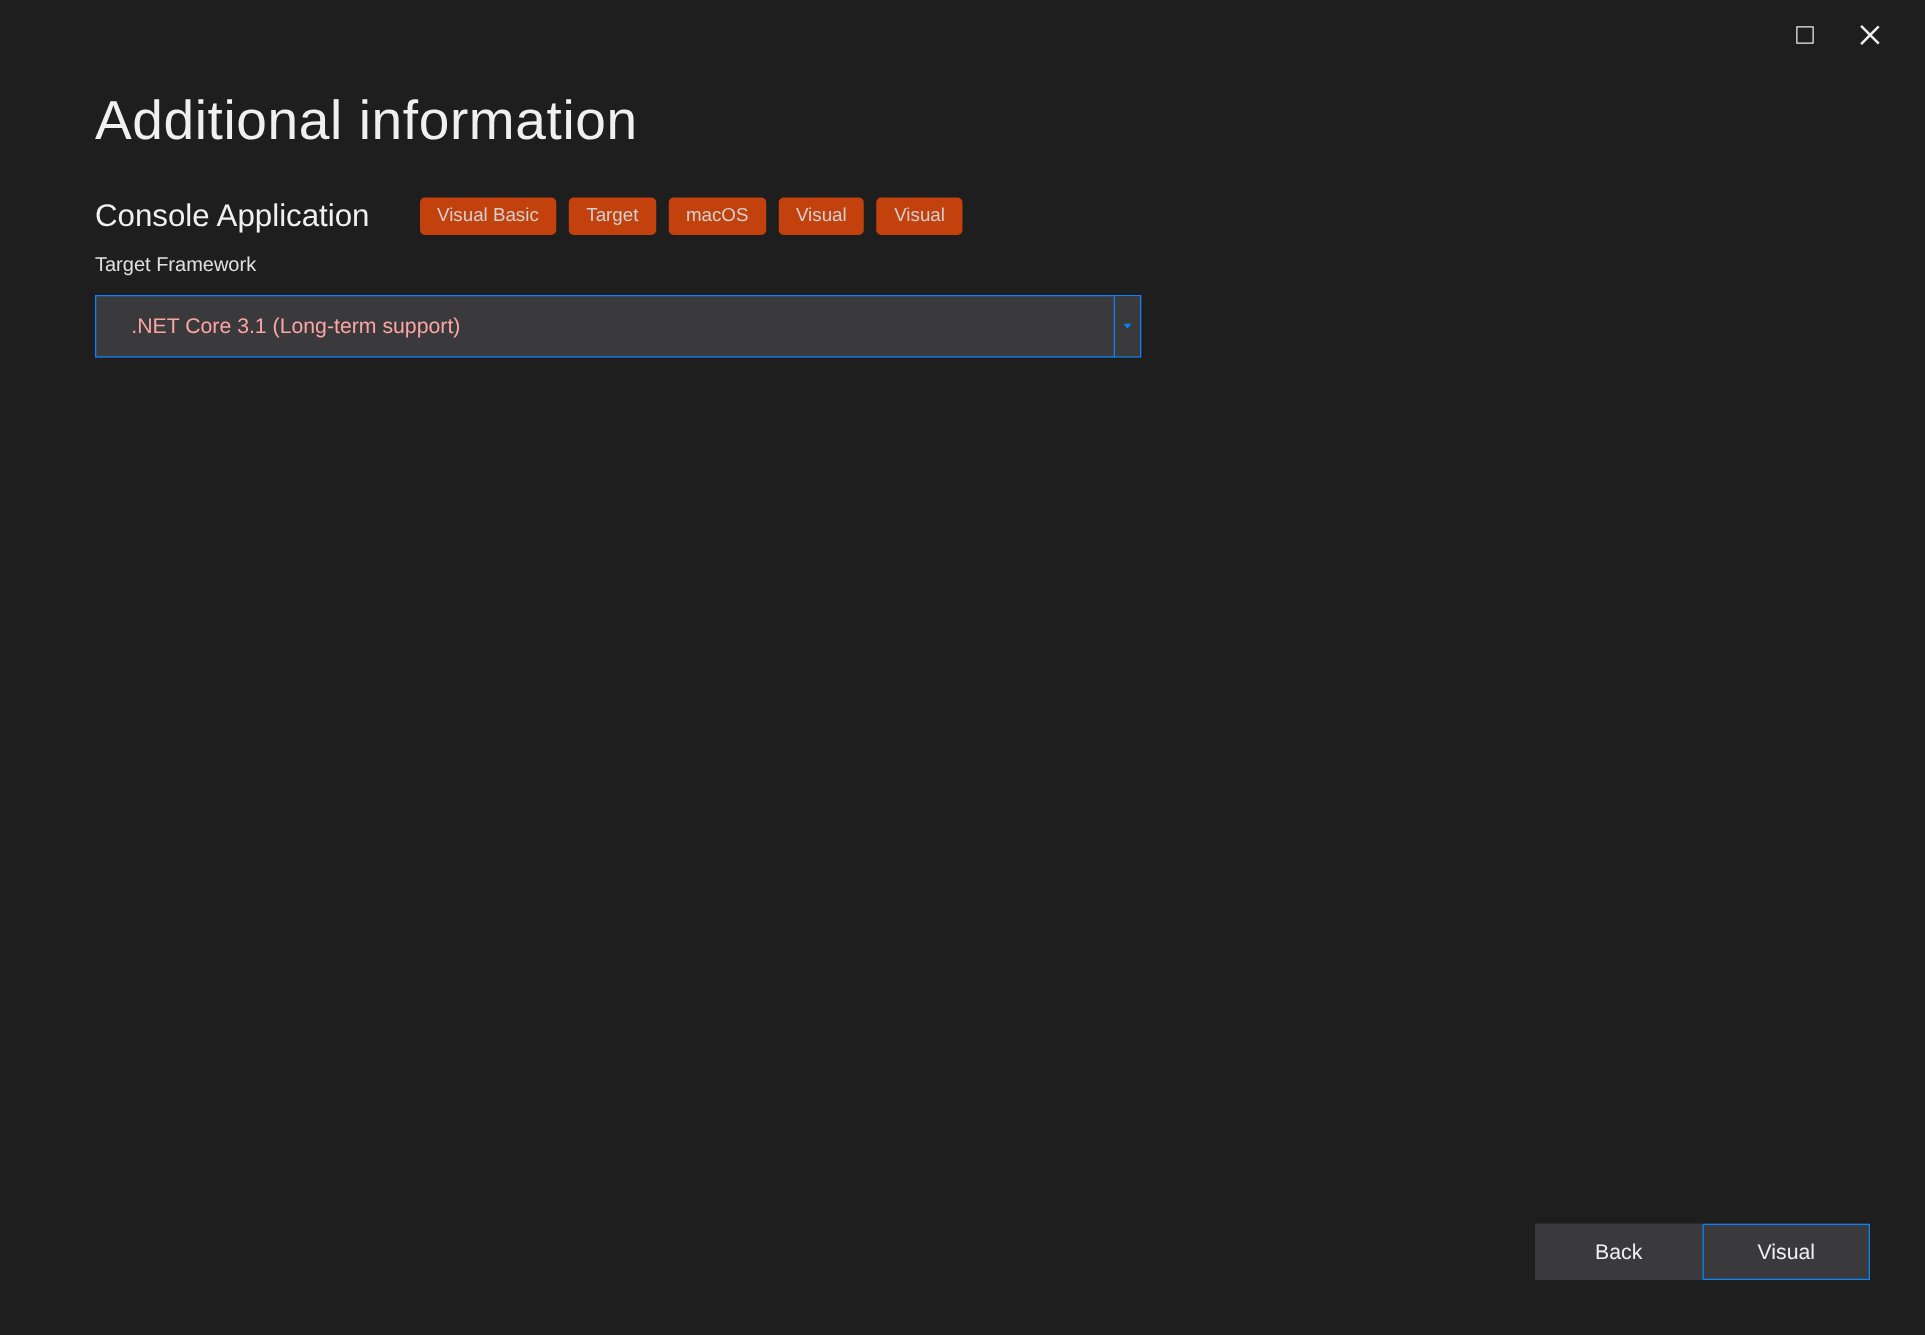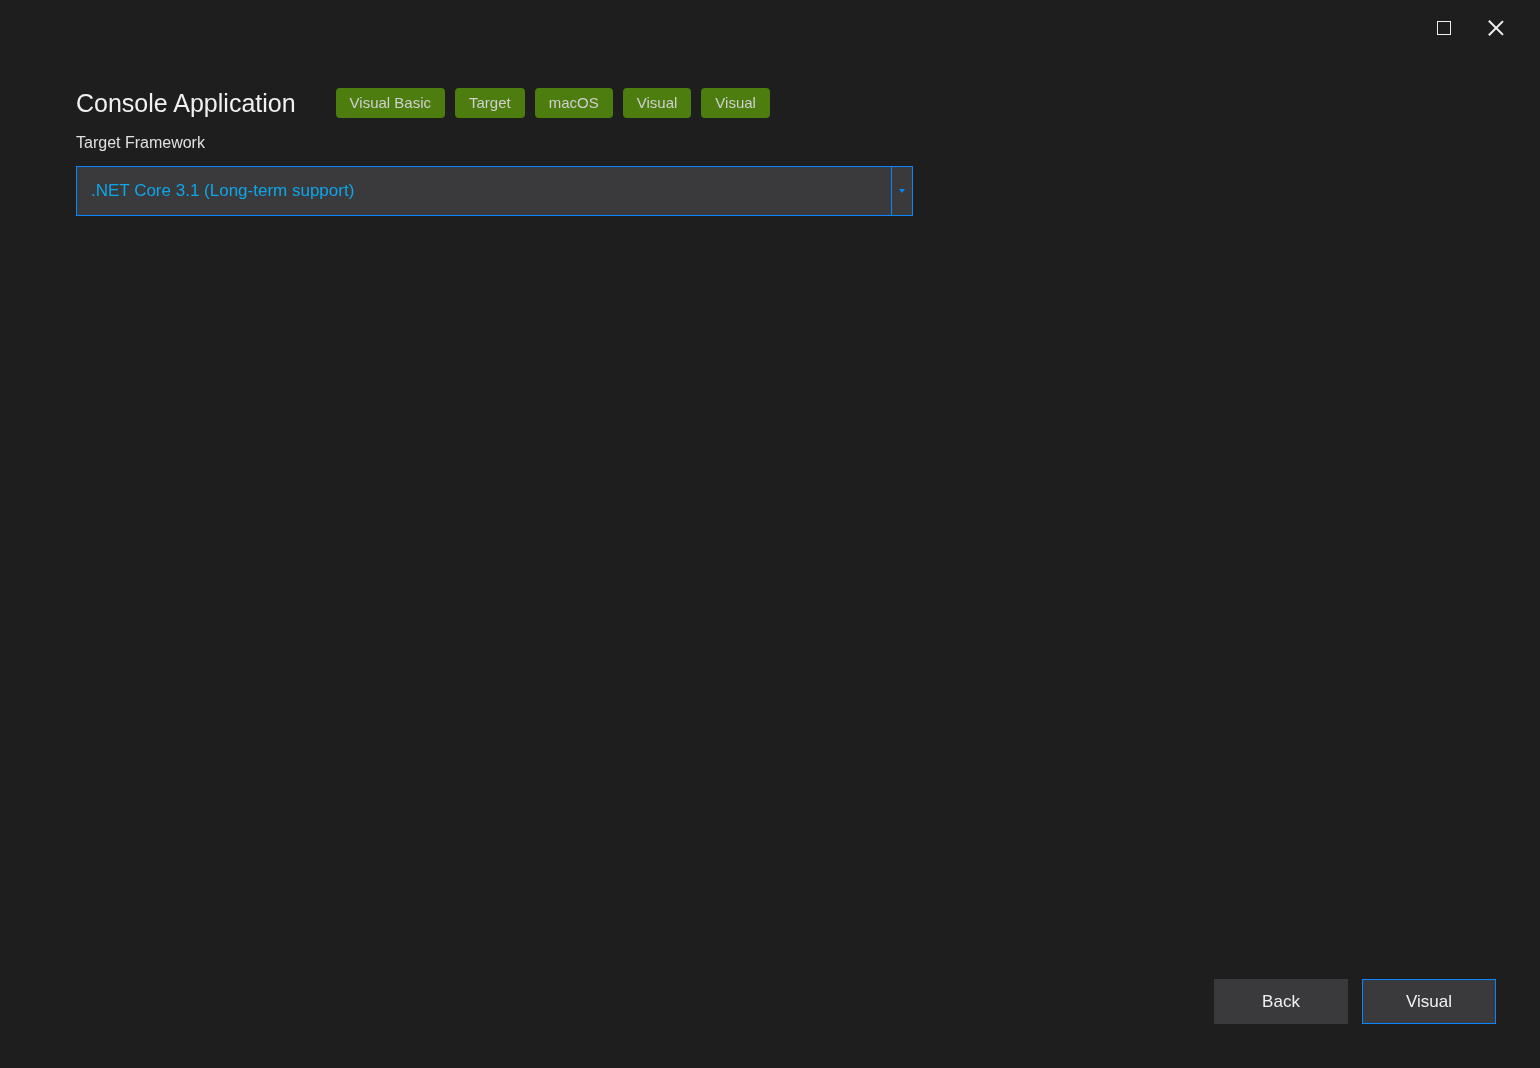--- a/index.html
+++ b/index.html
@@ -84,27 +84,26 @@
       font-weight: 400;
       color: #f0f0f0;
     }
     
     .tags {
       display: flex;
       gap: 10px;
     }
     
     .tag {
-      background: #4d7c0f;
+      background: #c2410c;
       color: #d0d0d0;
       font-size: 15px;
       padding: 5px 14px;
       border-radius: 4px;
       line-height: 1.3;
-      margin-top: 16px;
     }
     
     .field-label {
       font-size: 16px;
       color: #e0e0e0;
       margin-top: 16px;
       margin-bottom: 14px;
     }
     
     .dropdown {
@@ -113,23 +112,23 @@
       border: 1px solid #0a84ff;
       background: #3a3a3c;
       height: 50px;
       cursor: pointer;
     }
     
     .dropdown-text {
       flex: 1;
       display: flex;
       align-items: center;
-      padding: 0 14px;
+      padding: 0 28px;
       font-size: 17px;
-      color: #0ea5e9;
+      color: #fca5a5;
       border-right: 1px solid #0a84ff;
     }
     
     .dropdown-arrow {
       width: 20px;
       display: flex;
       align-items: center;
       justify-content: center;
       background: #3a3a3c;
     }
@@ -140,21 +139,21 @@
       border-left: 3px solid transparent;
       border-right: 3px solid transparent;
       border-top: 4px solid #0a84ff;
     }
     
     .footer {
       position: absolute;
       bottom: 44px;
       right: 44px;
       display: flex;
-      gap: 14px;
+      gap: 0;
       padding-left: 28px;
     }
     
     .btn {
       width: 134px;
       height: 45px;
       display: flex;
       align-items: center;
       justify-content: center;
       font-size: 17px;
@@ -174,20 +173,21 @@
 <div class="window-controls">
   <div class="window-btn">
     <div class="maximize-icon"></div>
   </div>
   <div class="window-btn">
     <div class="close-x"></div>
   </div>
 </div>
 
 <div class="content">
+  <h1 class="page-title">Additional information</h1>
 
   <div class="subtitle-row">
     <div class="subtitle">Console Application</div>
     <div class="tags">
       <span class="tag">Visual Basic</span>
       <span class="tag">Target</span>
       <span class="tag">macOS</span>
       <span class="tag">Visual</span>
       <span class="tag">Visual</span>
     </div>

